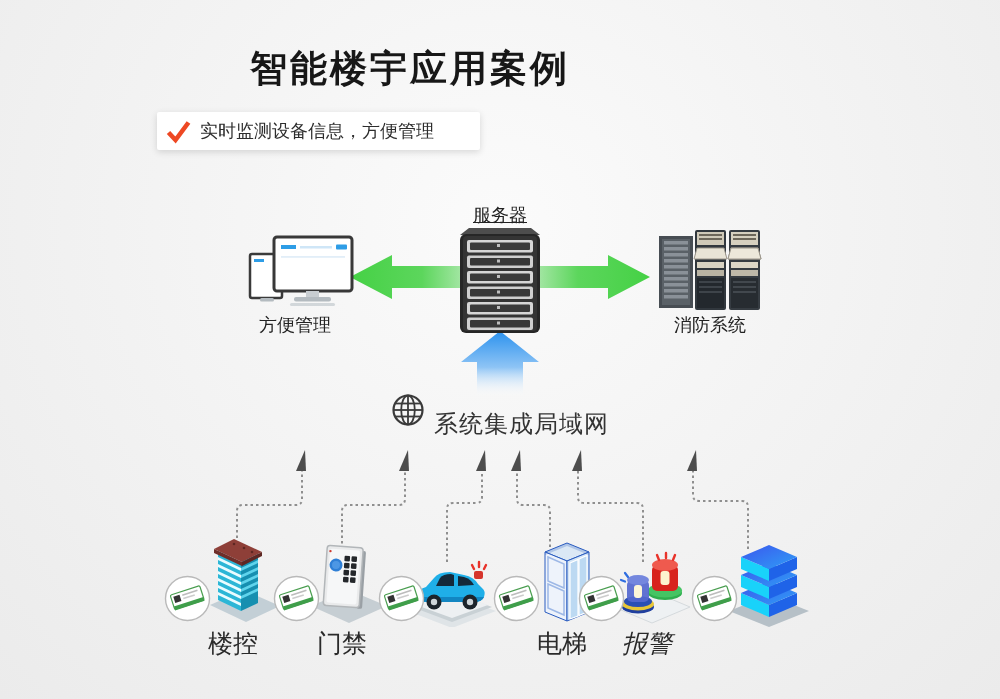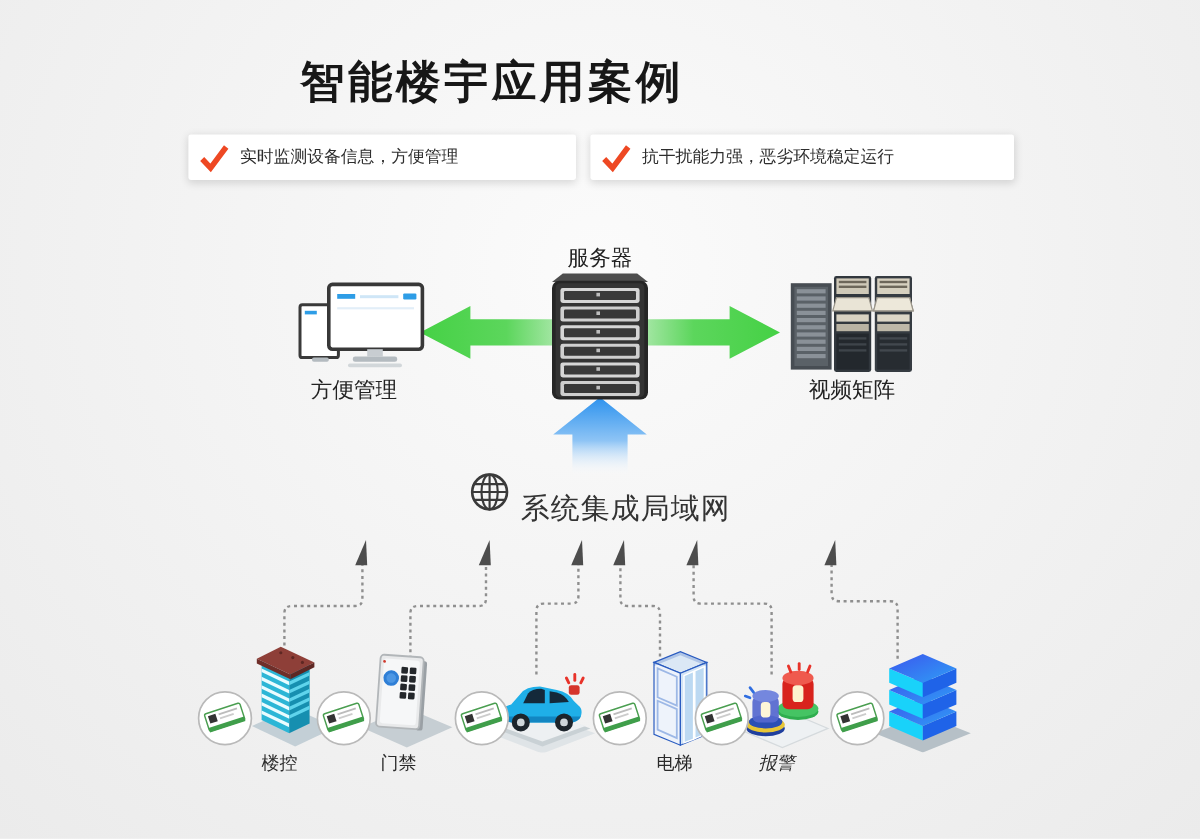--- a/index.html
+++ b/index.html
@@ -10,70 +10,62 @@
   }
   .stage{position:relative;width:1000px;height:699px;}
   .title{
     position:absolute;left:0;top:44px;width:820px;text-align:center;
     font-size:37px;font-weight:bold;letter-spacing:3px;color:#171717;margin:0;
   }
   .feature{
     position:absolute;top:112px;height:38px;background:#ffffff;border-radius:2px;
     box-shadow:0 2px 7px rgba(0,0,0,.14);display:flex;align-items:center;
     gap:9px;padding:0 14px 0 9px;box-sizing:border-box;
-    font-size:14px;color:#2d2d2d;
+    font-size:18px;color:#2d2d2d;
   }
   .feature-1{left:157px;width:323px;}
   .feature-2{left:492px;width:353px;}
   .abs{position:absolute;}
   .node-label{
     position:absolute;width:140px;text-align:center;
     font-size:18px;color:#222222;
   }
   .lan-row{
     position:absolute;left:0;top:392px;width:1000px;height:36px;
     display:flex;align-items:center;justify-content:center;gap:9px;
   }
   .lan-text{font-size:24px;color:#333333;font-weight:500;letter-spacing:1px;margin-top:28px;}
   .device{
     position:absolute;top:535px;width:120px;height:128px;
   }
   .device .icon-wrap{position:absolute;left:15px;top:0;width:96px;height:92px;}
   .device .badge{position:absolute;left:-9px;top:40px;width:47px;height:47px;}
   .device .dev-label{
     position:absolute;left:0;top:92px;width:120px;text-align:center;
-    font-size:15px;color:#2a2a2a;
+    font-size:25px;color:#2a2a2a;
   }
   svg{display:block;}
 </style>
 </head>
 <body>
 
 <div class="stage">
 
   <h1 class="title">智能楼宇应用案例</h1>
 
   <div class="feature feature-1">
     <span>
       <svg width="25" height="25" viewBox="0 0 25 25">
           <polyline points="2.5,13.5 9.5,21 22.5,3.5" fill="none" stroke="#ee4823" stroke-width="4.6"></polyline>
         </svg>
     </span>
     <span>实时监测设备信息，方便管理</span>
   </div>
-  <div class="feature feature-2">
-    <span>
-      <svg width="25" height="25" viewBox="0 0 25 25">
-          <polyline points="2.5,13.5 9.5,21 22.5,3.5" fill="none" stroke="#ee4823" stroke-width="4.6"></polyline>
-        </svg>
-    </span>
-    <span>抗干扰能力强，恶劣环境稳定运行</span>
-  </div>
-
-  <div class="node-label" style="left:430px;top:203px;">服务器</div>
+
+  <div class="node-label" style="left:430px;top:203px;text-decoration:underline;">服务器</div>
 
   <div class="abs" style="left:340px;top:250px;">
     <svg width="170" height="54" viewBox="0 0 170 54">
       <defs>
         <linearGradient id="gl" x1="0" y1="0" x2="1" y2="0">
           <stop offset="0" stop-color="#45d145"></stop>
           <stop offset="0.45" stop-color="#5cd65c"></stop>
           <stop offset="1" stop-color="#5cd65c" stop-opacity="0"></stop>
         </linearGradient>
       </defs>
@@ -190,21 +182,21 @@
         <polygon points="74,20 101,20 104,31 71,31" fill="#ede8da" stroke="#9a958a" stroke-width="1"></polygon>
         <rect x="74" y="34" width="27" height="6" fill="#ddd7c7"></rect>
         <rect x="74" y="42" width="27" height="6" fill="#beb8a8"></rect>
         <rect x="74" y="50" width="27" height="30" fill="#272c31"></rect>
         <rect x="76" y="53" width="23" height="2" fill="#42484e"></rect>
           <rect x="76" y="58" width="23" height="2" fill="#42484e"></rect>
           <rect x="76" y="63" width="23" height="2" fill="#42484e"></rect>
       </g>
     </svg>
   </div>
-  <div class="node-label" style="left:640px;top:313px;">视频矩阵</div>
+  <div class="node-label" style="left:640px;top:313px;">消防系统</div>
 
   <div class="lan-row">
     <span>
       <svg width="34" height="34" viewBox="0 0 34 34" fill="none" stroke="#3a3a3a">
         <circle cx="17" cy="17" r="14.5" stroke-width="2.2"></circle>
         <ellipse cx="17" cy="17" rx="6.8" ry="14.5" stroke-width="1.8"></ellipse>
         <line x1="17" y1="2.5" x2="17" y2="31.5" stroke-width="1.8"></line>
         <line x1="3.5" y1="10.5" x2="30.5" y2="10.5" stroke-width="1.8"></line>
         <line x1="2.5" y1="17" x2="31.5" y2="17" stroke-width="1.8"></line>
         <line x1="3.5" y1="23.5" x2="30.5" y2="23.5" stroke-width="1.8"></line>
@@ -271,21 +263,21 @@
           <rect x="8" y="27" width="31" height="4" fill="#3f9e4a"></rect>
           <rect x="10.5" y="17.5" width="6.5" height="6.5" fill="#333333"></rect>
           <rect x="19.5" y="18" width="16" height="1.6" fill="#bcbcbc"></rect>
           <rect x="19.5" y="21.5" width="12" height="1.6" fill="#cccccc"></rect>
         </g>
       </svg>
     </div>
     <div class="dev-label">楼控</div>
   </div>
 
-  <div class="device" style="left:272px;">
+  <div class="device" style="left:282px;">
     <div class="icon-wrap">
       <svg width="96" height="92" viewBox="0 0 96 92">
         <polygon points="14,71 52,88 90,71 52,55" fill="#c6ced3"></polygon>
         <g transform="rotate(4 52 45)">
           <rect x="61" y="15" width="6" height="58" rx="2" fill="#9aa0a5"></rect>
           <rect x="28" y="12" width="36" height="60" rx="3" fill="#e9eaeb" stroke="#b2b6b9" stroke-width="1.5"></rect>
           <rect x="31" y="15" width="30" height="54" rx="2" fill="#f6f7f8"></rect>
           <circle cx="31.5" cy="17.5" r="1.2" fill="#d03a2e"></circle>
           <circle cx="38" cy="31" r="6.5" fill="#2f7fd6"></circle>
             <circle cx="38" cy="31" r="4" fill="#4d97e4"></circle>

